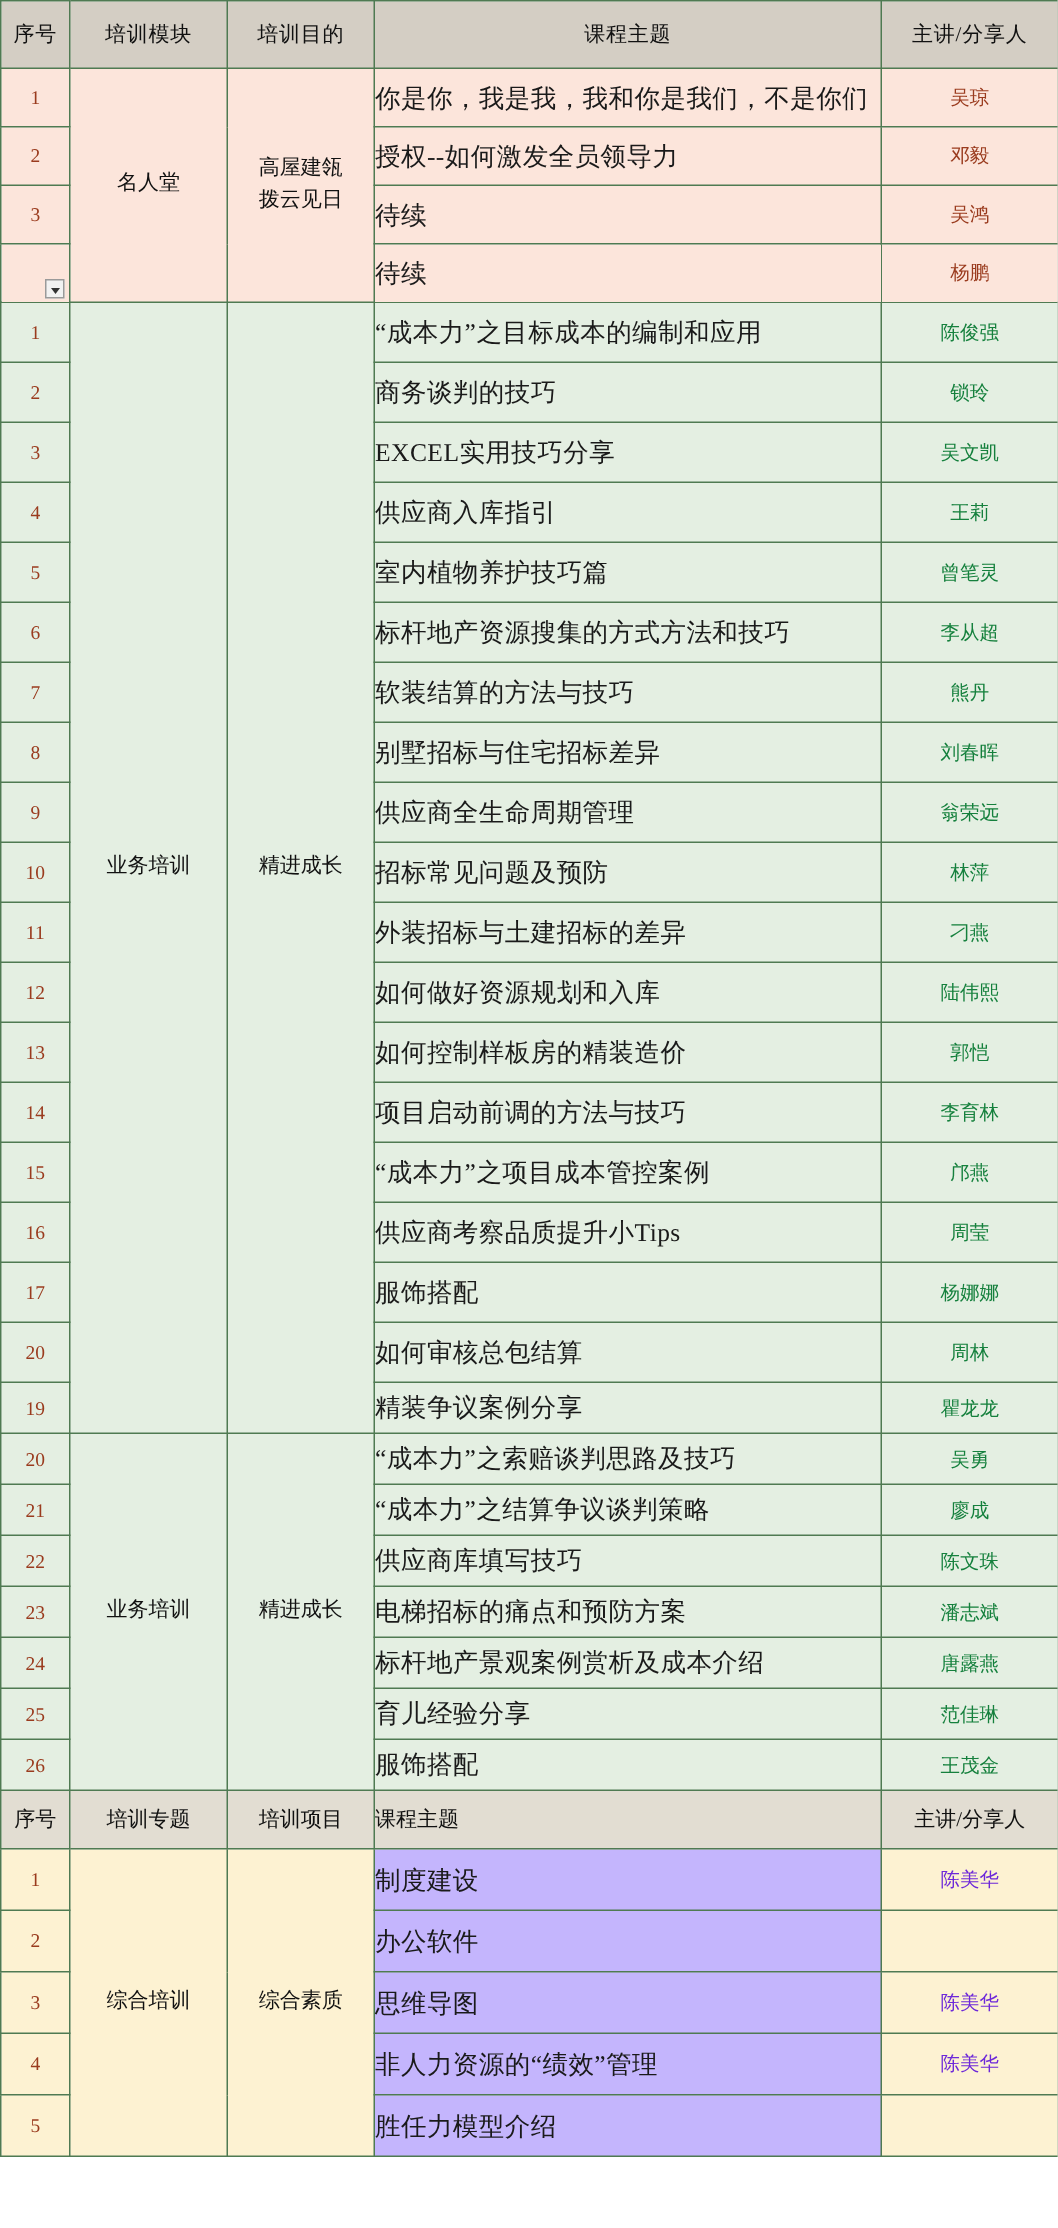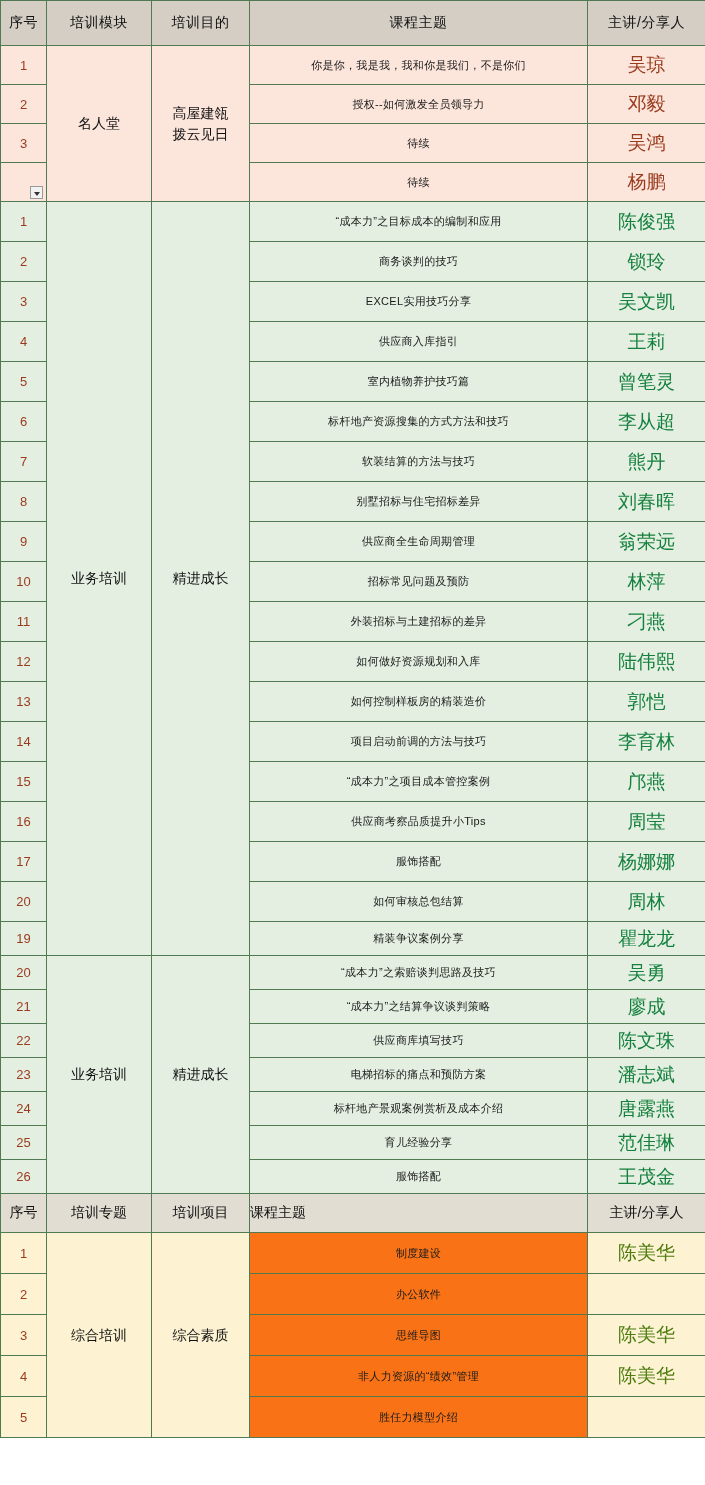--- a/index.html
+++ b/index.html
@@ -10,20 +10,21 @@
   body {
     width: 705px;
     font-family: "Liberation Sans", "DejaVu Sans", sans-serif;
     color: #1a1a1a;
     -webkit-font-smoothing: antialiased;
   }
   table.sheet {
     border-collapse: collapse;
     width: 705px;
     table-layout: fixed;
+    font-family: Liberation Serif, serif;
   }
   table.sheet td, table.sheet th {
     border: 1px solid #4f7a52;
     padding: 0;
     font-weight: normal;
     vertical-align: middle;
   }
   
   col.c-no    { width: 46px; }
   col.c-mod   { width: 105px; }
@@ -52,29 +53,29 @@
   }
   .hdr2 td.ctr { text-align: center; padding-left: 0; }
 
   
   td.no {
     text-align: center;
     font-size: 13px;
     color: #9a3b1e;
   }
   td.topic {
-    text-align: center;
+    text-align: left;
     padding-left: 10px;
-    font-size: 11px;
+    font-size: 17px;
     color: #1a1a1a;
     letter-spacing: 0.3px;
   }
   td.spk {
     text-align: center;
-    font-size: 19px;
+    font-size: 13px;
     color: #9a3b1e;
   }
   td.merge {
     text-align: center;
     font-size: 14px;
     font-weight: bold;
     color: #111;
     line-height: 1.45;
   }
 
@@ -88,22 +89,22 @@
   
   .blkB td.no, .blkB td.topic, .blkB td.spk, .blkB td.merge {
     background: #e4efe2;
   }
   .blkB td.spk { color: #15803d; }
 
   
   .blkC td.no, .blkC td.topic, .blkC td.spk, .blkC td.merge {
     background: #fdf2d2;
   }
-  .blkC td.spk { color: #4d7c0f; }
-  .blkC td.topic { background: #f97316; }
+  .blkC td.spk { color: #6d28d9; }
+  .blkC td.topic { background: #c4b5fd; }
 
   
   .filter-row td { position: relative; }
   .filter-btn {
     position: absolute;
     right: 3px;
     bottom: 2px;
     width: 13px;
     height: 13px;
     background: #f2f2f2;

